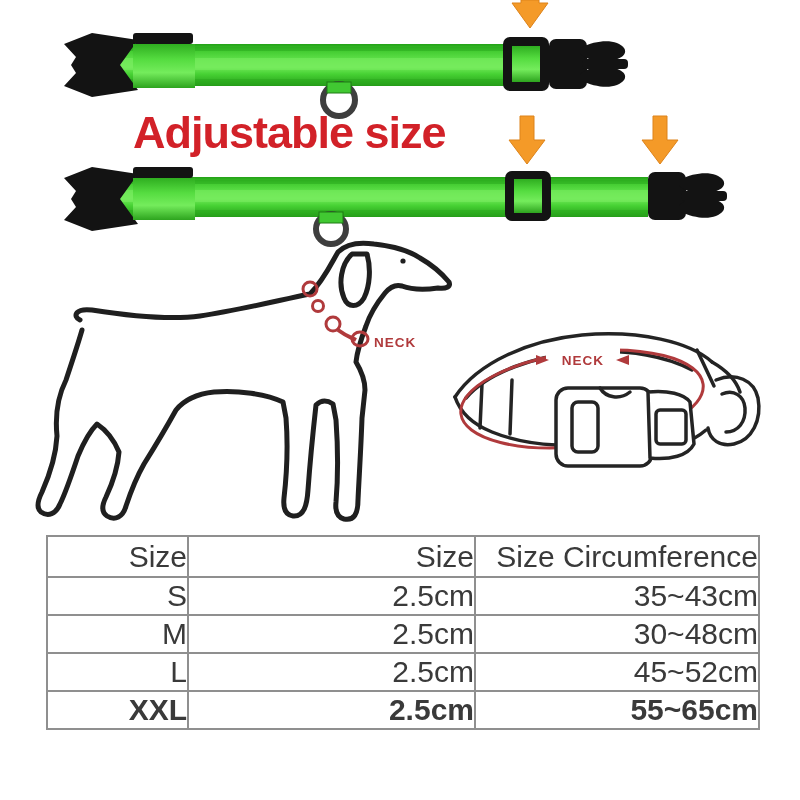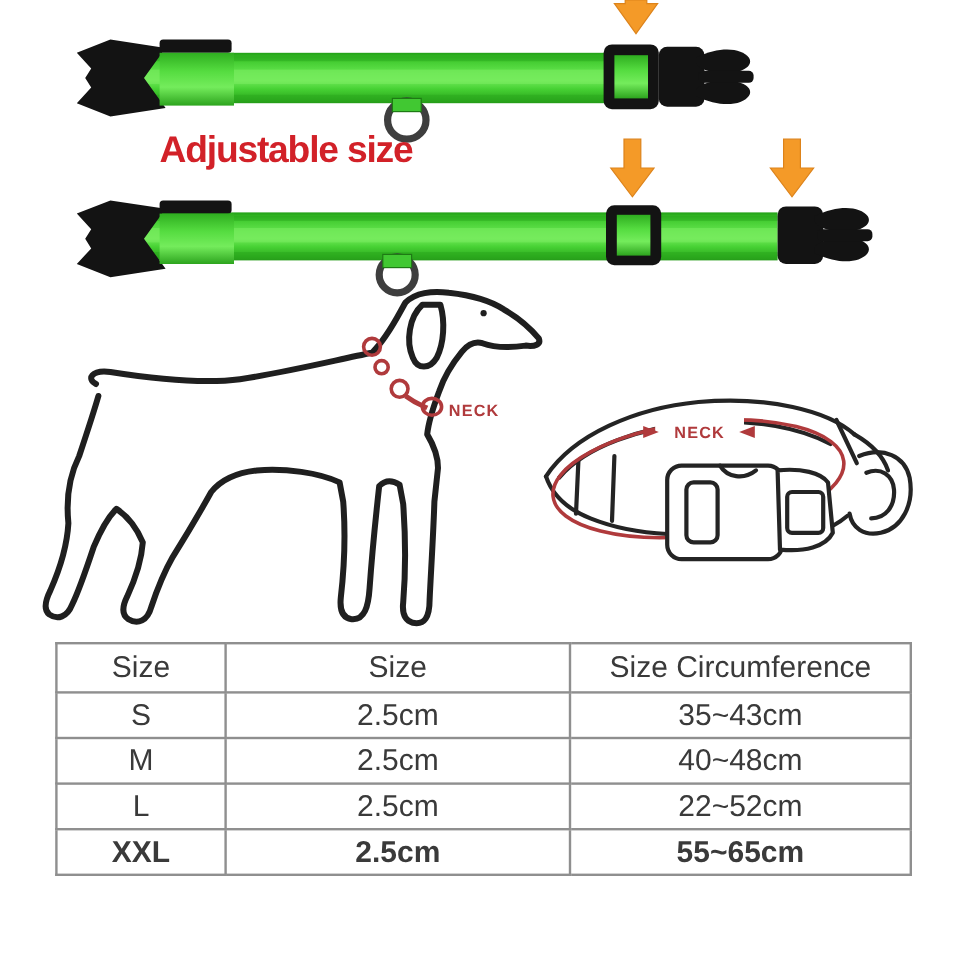--- a/index.html
+++ b/index.html
@@ -14,21 +14,21 @@
 
   svg.art {
     position: absolute; left: 0; top: 0;
     width: 800px; height: 545px;
     display: block;
   }
 
   .page-title {
     position: absolute;
     left: 133px; top: 107px;
-    font-size: 31px;
+    font-size: 45px;
     font-weight: bold;
     letter-spacing: -1px;
     color: var(--title-red, #d22128);
     white-space: nowrap;
   }
 
   
   .blackpart { fill: var(--buckle-black, #131313); }
   .arrow     { fill: var(--arrow-orange, #f49a28); stroke: #dd831a; stroke-width: 1; }
   .line-art  { fill: none; stroke: #1f1f1f; stroke-width: 5;
@@ -49,23 +49,23 @@
   table.size-table {
     position: absolute;
     left: 46px; top: 535px;
     width: 712px;
     border-collapse: collapse;
     table-layout: fixed;
     background: #fff;
   }
   table.size-table th, table.size-table td {
     border: 2px solid var(--table-border, #8f8f8f);
-    text-align: center;
+    text-align: right;
     vertical-align: middle;
-    font-size: 25px;
+    font-size: 30px;
     color: var(--table-text, #3a3a3a);
     font-weight: normal;
     height: 36px;
     padding: 0;
   }
   table.size-table th { height: 39px; }
   table.size-table tr.emphasis td { font-weight: bold; }
 </style>
 </head>
 <body>
@@ -250,26 +250,26 @@
     </thead>
     <tbody>
         <tr>
           <td>S</td>
           <td>2.5cm</td>
           <td>35~43cm</td>
         </tr>
         <tr>
           <td>M</td>
           <td>2.5cm</td>
-          <td>40~48cm</td>
+          <td>30~48cm</td>
         </tr>
         <tr>
           <td>L</td>
           <td>2.5cm</td>
-          <td>22~52cm</td>
+          <td>45~52cm</td>
         </tr>
         <tr class="emphasis">
           <td>XXL</td>
           <td>2.5cm</td>
           <td>55~65cm</td>
         </tr>
       </tbody>
   </table>
 
 </div>

